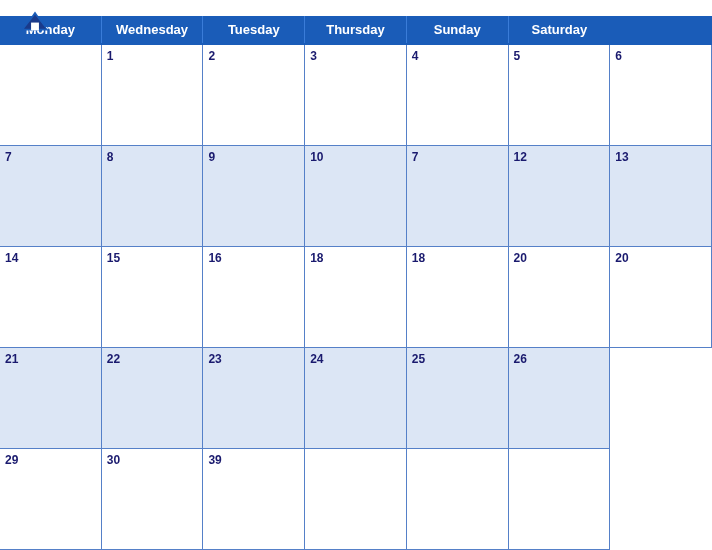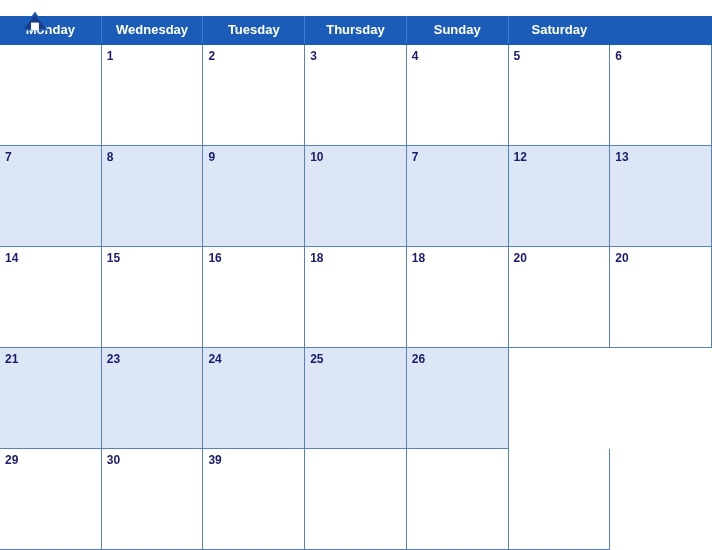--- a/index.html
+++ b/index.html
@@ -225,20 +225,23 @@
         </div>
         <div class="day-cell">
           <span class="day-number">20</span>
         </div>
       </div>
       <div class="week-row">
         <div class="day-cell">
           <span class="day-number">21</span>
         </div>
         <div class="day-cell">
+          <span class="day-number">22</span>
+        </div>
+        <div class="day-cell">
           <span class="day-number">23</span>
         </div>
         <div class="day-cell">
           <span class="day-number">24</span>
         </div>
         <div class="day-cell">
           <span class="day-number">25</span>
         </div>
         <div class="day-cell">
           <span class="day-number">26</span>

